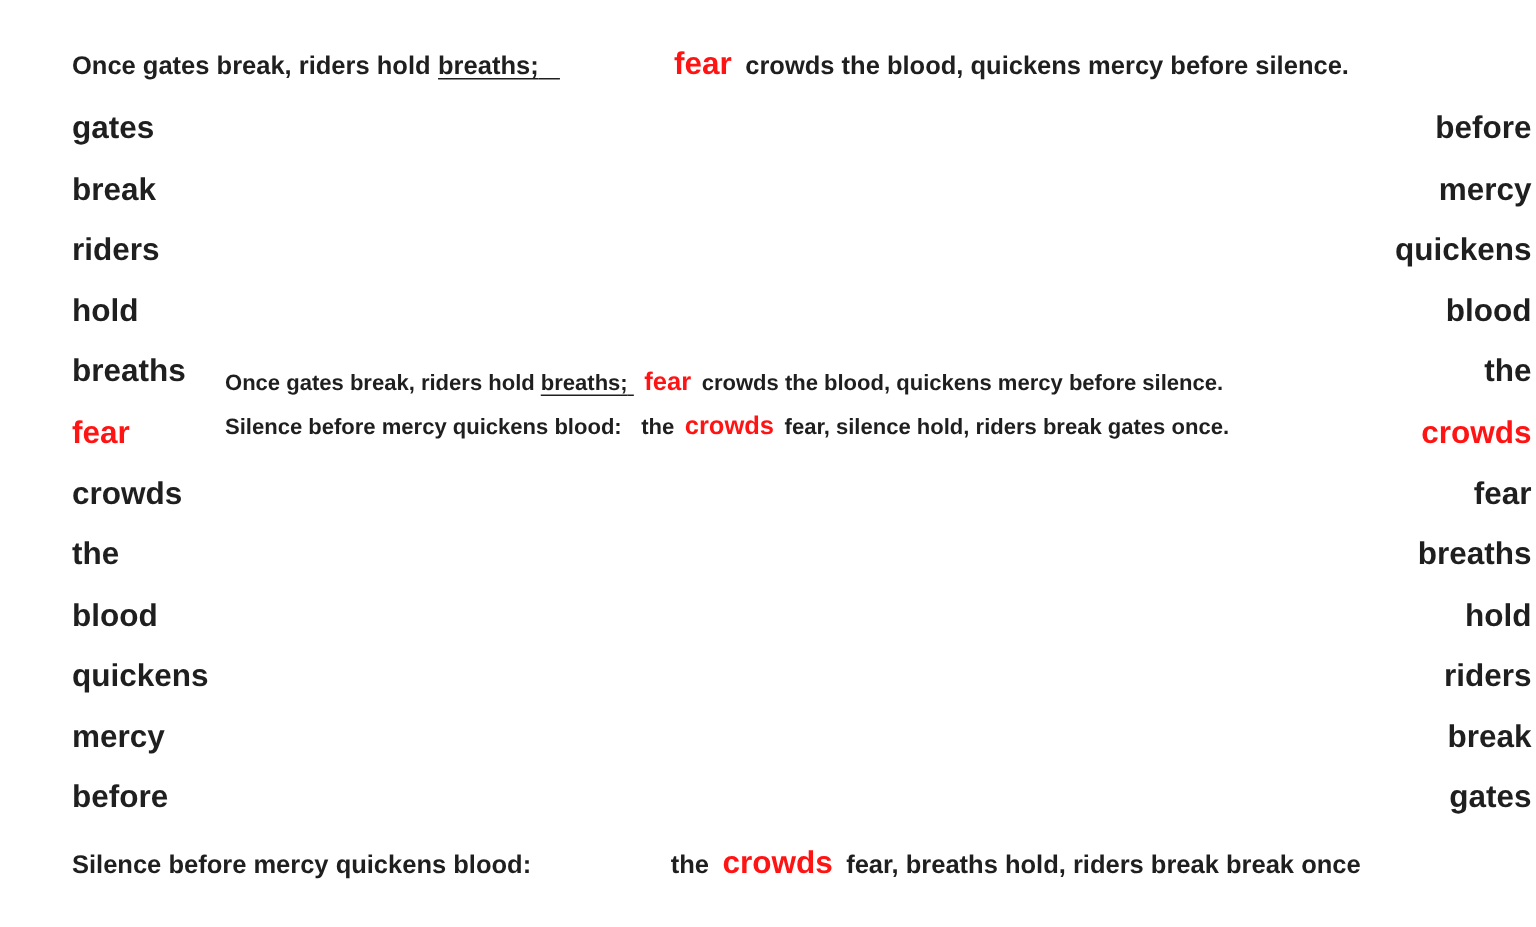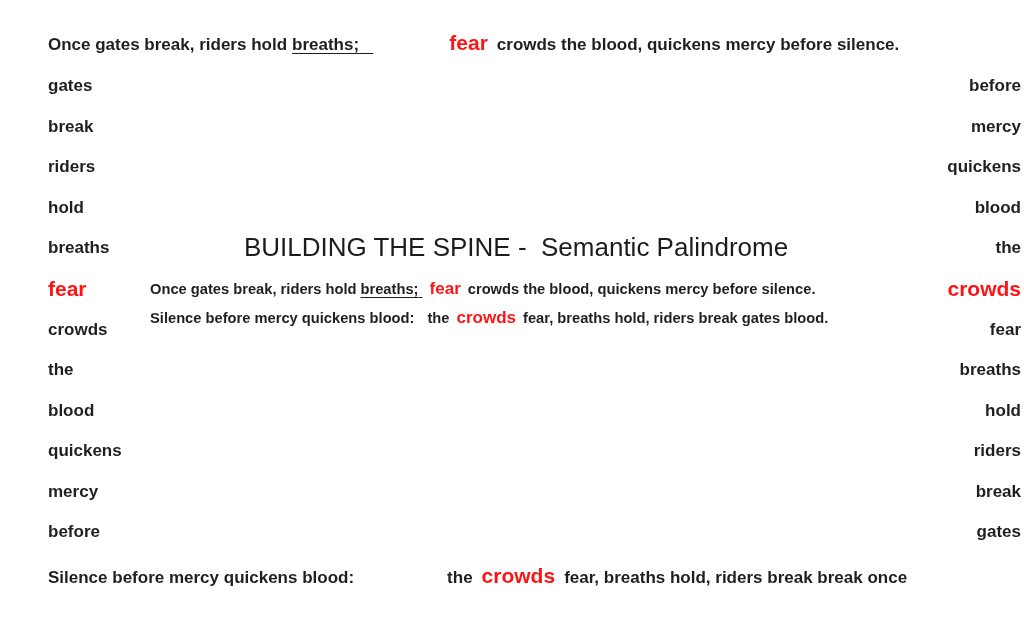--- a/index.html
+++ b/index.html
@@ -61,21 +61,21 @@
     display: flex;
     flex-direction: column;
   }
   .word-col.left  { left: 48px; align-items: flex-start; }
   .word-col.right { right: 39px; align-items: flex-end; }
   .word-row {
     height: 40.55px;
     display: flex;
     align-items: center;
     font-weight: 700;
-    font-size: 17px;
+    font-size: 21px;
     color: #1f1f1f;
     white-space: nowrap;
   }
   .word-row.red { color: #ff1414; font-size: 21px; }
 
   
   .center-block {
     position: absolute;
     left: 150px;
     top: 230px;
@@ -139,34 +139,33 @@
     <div class="word-row red">crowds</div>
     <div class="word-row">fear</div>
     <div class="word-row">breaths</div>
     <div class="word-row">hold</div>
     <div class="word-row">riders</div>
     <div class="word-row">break</div>
     <div class="word-row">gates</div>
   </div>
 
   <div class="center-block">
-    <div class="center-title">BUILDING THE SPINE -  Semantic Palindrome</div>
 
     <div class="center-line center-line-1">
       <span>Once gates break, riders hold</span>
       <span class="squiggle squiggle-ext1 cgap-sm">breaths;</span>
       <span class="red-mid cgap-md">fear</span>
       <span class="cgap-md">crowds the blood, quickens mercy before silence.</span>
     </div>
 
     <div class="center-line center-line-2">
       <span>Silence before mercy quickens blood:</span>
       <span class="cgap-lg">the</span>
       <span class="red-mid cgap-md">crowds</span>
-      <span class="cgap-md">fear, breaths hold, riders break gates blood.</span>
+      <span class="cgap-md">fear, silence hold, riders break gates once.</span>
     </div>
   </div>
 
   <div class="sentence bottom-sentence">
     <span>Silence before mercy quickens blood:</span>
     <span class="gap-big-bottom">the</span>
     <span class="red-big gap-md">crowds</span>
     <span class="gap-md">fear, breaths hold, riders break break once</span>
   </div>
 

